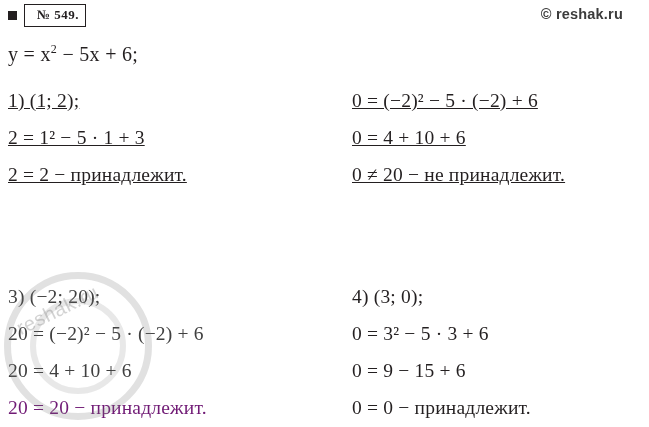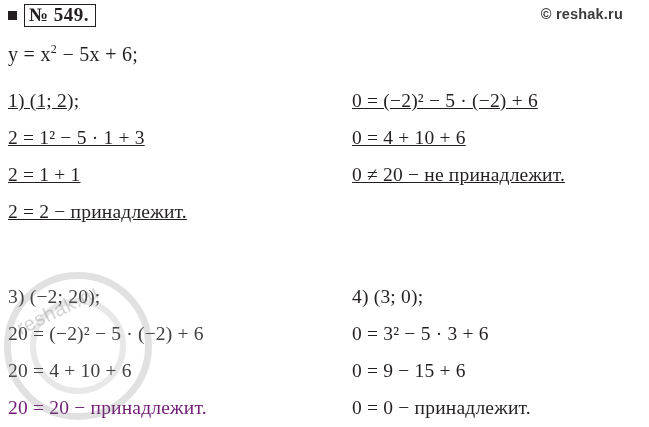--- a/index.html
+++ b/index.html
@@ -31,22 +31,22 @@
   }
   .task-number .sq {
     display: inline-block;
     width: 9px;
     height: 9px;
     background: #231f20;
     margin-right: 3px;
   }
   .task-number .num-box {
     border: 1.5px solid #231f20;
-    padding: 0px 6px 1px 4px;
-    font-size: 19px;
+    padding: 0px 6px 1px 12px;
+    font-size: 13px;
     font-weight: bold;
     line-height: 20px;
     letter-spacing: 0.5px;
   }
   .watermark-top {
     position: absolute;
     right: 26px;
     top: 6px;
     font-family: "Liberation Sans", sans-serif;
     font-size: 14.5px;
@@ -129,21 +129,20 @@
 
   <div class="watermark-top">© reshak.ru</div>
 
   <div class="func-line">
     <span>y = x</span><sup>2</sup><span> − 5x + 6;</span>
   </div>
 
   <div class="col col-left row-top">
     <div class="item-line">1) (1; 2);</div>
     <div class="item-line">2 = 1² − 5 · 1 + 3</div>
-    <div class="item-line">2 = 1 + 1</div>
     <div class="item-line">2 = 2 − принадлежит.</div>
   </div>
 
   <div class="col col-right row-top">
     <div class="item-line">0 = (−2)² − 5 · (−2) + 6</div>
     <div class="item-line">0 = 4 + 10 + 6</div>
     <div class="item-line">0 ≠ 20 − не принадлежит.</div>
   </div>
 
   <div class="col col-left row-bottom">

